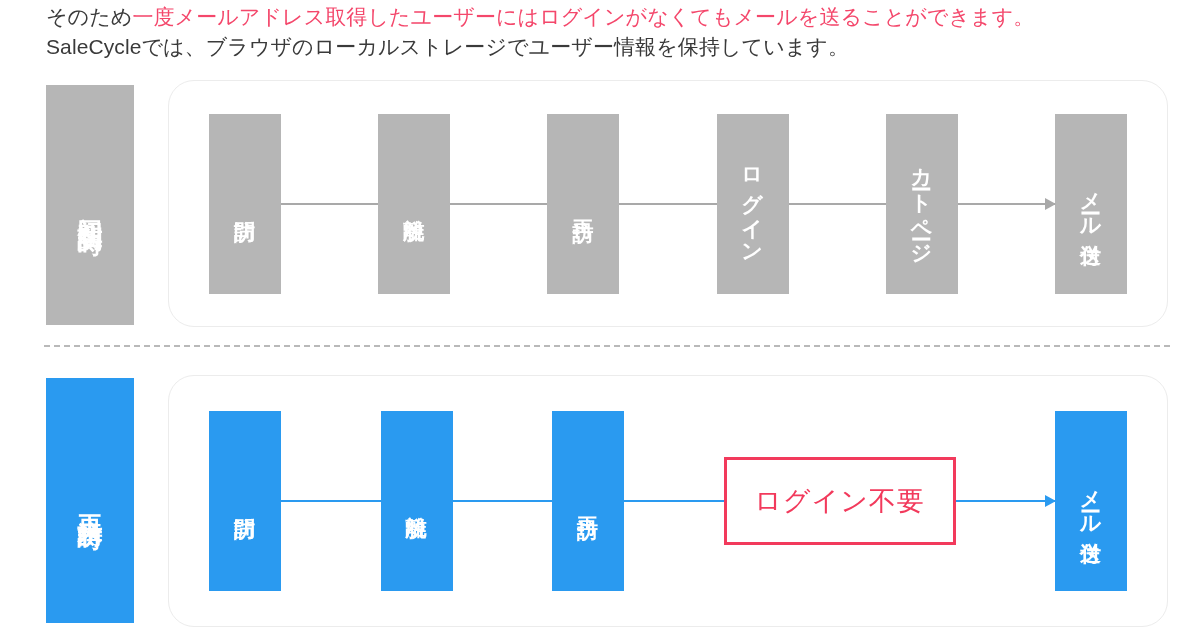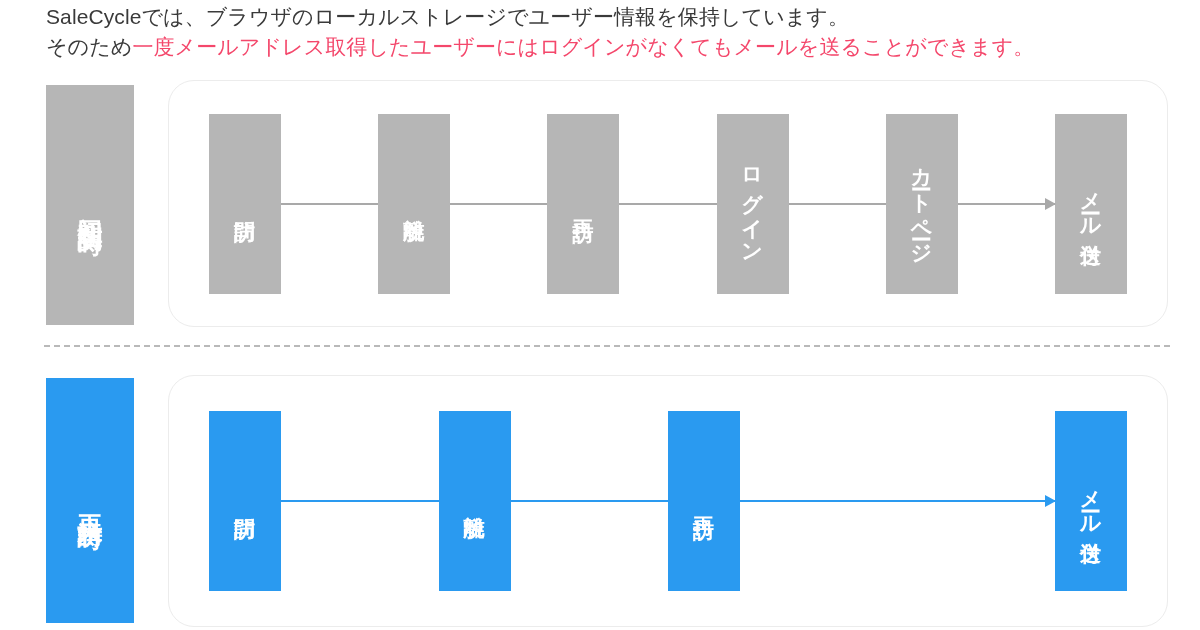--- a/index.html
+++ b/index.html
@@ -164,24 +164,24 @@
     top: 345px;
     height: 0;
     border-top: 2px dashed #b9b9b9;
   }
 </style>
 </head>
 <body>
 
 <div class="header">
   <div class="line">
+    <span class="t-dark">そのため</span><span class="t-pink">一度メールアドレス取得したユーザーにはログインがなくてもメールを送ることができます。</span>
+  </div>
+  <div class="line">
     <span class="t-dark">SaleCycleでは、ブラウザのローカルストレージでユーザー情報を保持しています。</span>
-  </div>
-  <div class="line">
-    <span class="t-dark">そのため</span><span class="t-pink">一度メールアドレス取得したユーザーにはログインがなくてもメールを送ることができます。</span>
   </div>
 </div>
 
 <div class="row row-first">
 
   <div class="side-label">
     <span class="vtext">初回訪問時</span>
   </div>
 
   <div class="panel">
@@ -264,20 +264,23 @@
         </div>
 
       <div class="step step-blue">
         <span class="vtext">再訪</span>
       </div>
 
       <div class="connector c-blue">
           <span class="bar"></span>
         </div>
 
+      <div class="callout">
+        <span class="ctext">ログイン不要</span>
+      </div>
 
       <div class="connector c-blue arrow">
         <span class="bar"></span>
         <span class="head"></span>
       </div>
 
       <div class="step step-blue">
         <span class="vtext">メール送付</span>
       </div>
 

